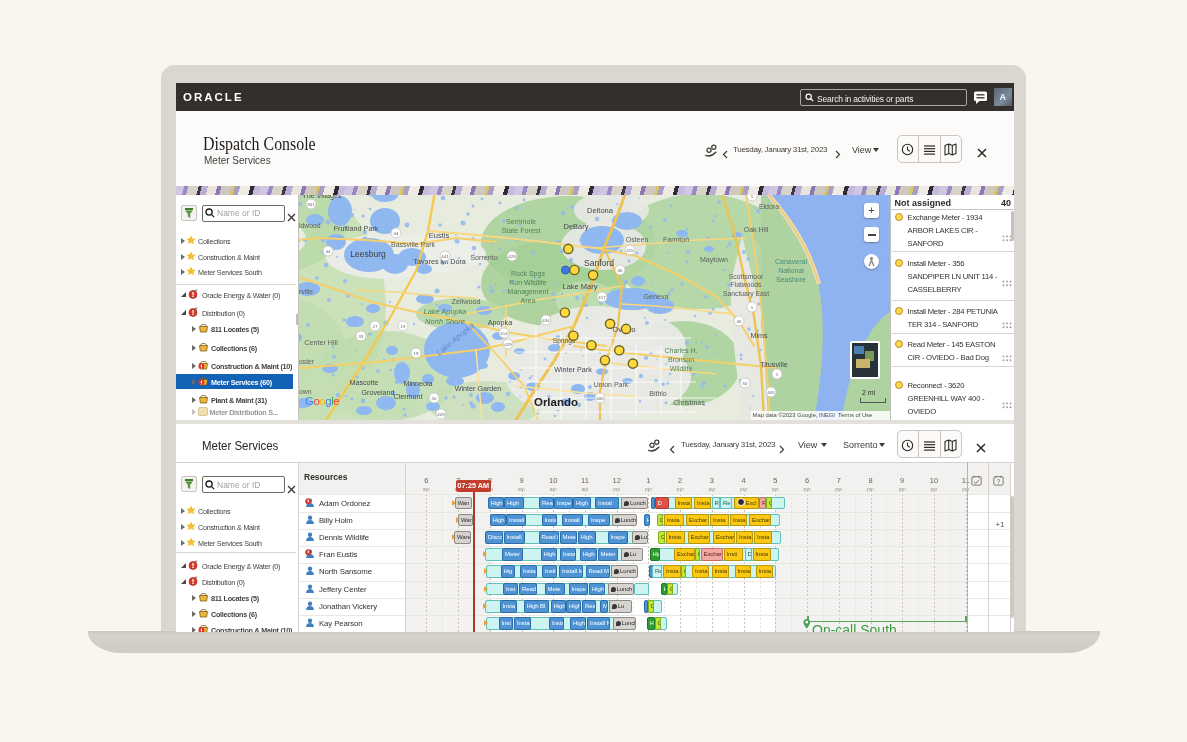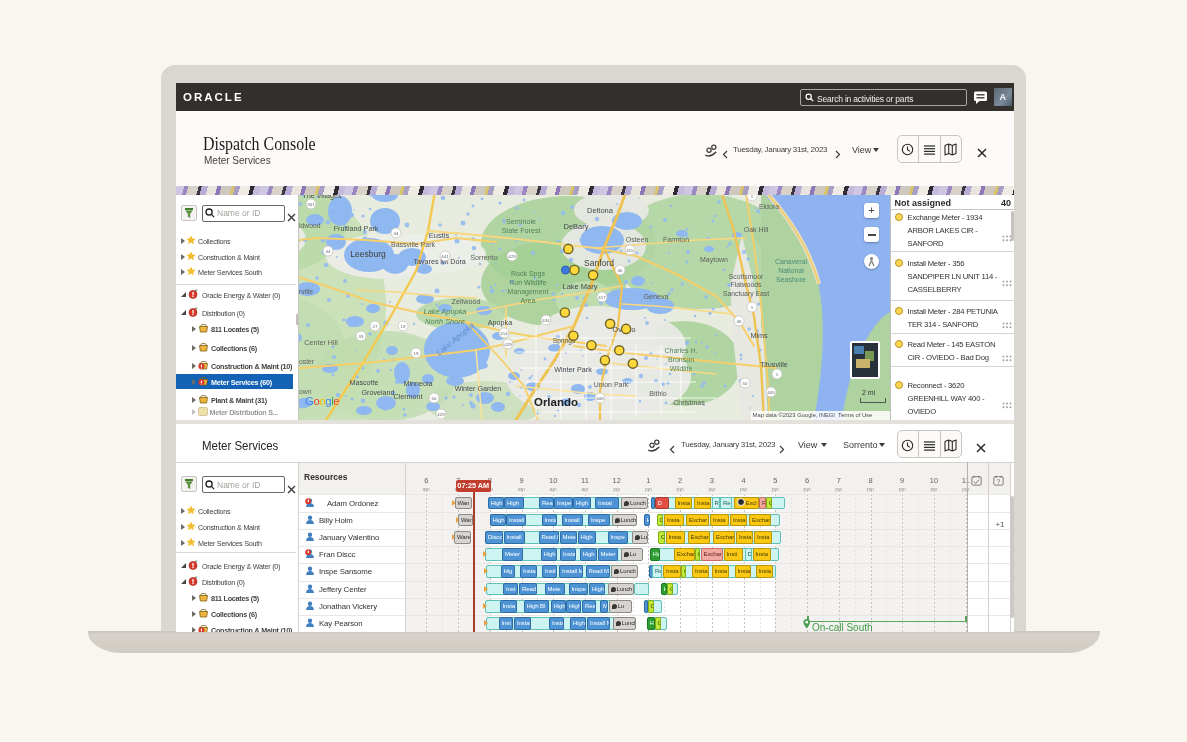--- a/index.html
+++ b/index.html
@@ -919,45 +919,45 @@
   <div class="abs" style="left:814px;top:437px;width:20px;text-align:center;font-size:8px;color:#55524e;">+1</div>
   <div class="abs" style="left:297px;top:408.5px;width:2px;height:140.5px;background:#a63d28;"></div>
   <div class="abs" style="left:280px;top:396.5px;width:34.5px;height:12px;background:#c13d2e;border-radius:2px;color:#fff;font-size:7.3px;font-weight:700;text-align:center;line-height:11.5px;">07:25 AM</div>
   <div class="abs" style="left:631px;top:537.5px;width:159.5px;height:1.5px;background:#58a55c;"></div>
   <div class="abs" style="left:631px;top:533px;width:1.5px;height:6px;background:#58a55c;"></div>
   <div class="abs" style="left:789px;top:533px;width:1.5px;height:6px;background:#58a55c;"></div>
   <svg class="abs" style="left:627px;top:536px;" width="7.5" height="10" viewBox="0 0 9 12">
       <path d="M4.5 0 C2 0 0.5 1.8 0.5 4 C0.5 6.8 4.5 11.5 4.5 11.5 C4.5 11.5 8.5 6.8 8.5 4 C8.5 1.8 7 0 4.5 0 Z" fill="#4d9e50"></path>
       <circle cx="4.5" cy="3.8" r="1.6" fill="#fff"></circle>
     </svg>
-  <div class="abs" style="left:636px;top:539px;font-size:10px;color:#3f9b43;">On-call South</div>
+  <div class="abs" style="left:636px;top:539px;font-size:14px;color:#3f9b43;">On-call South</div>
   <div style="position:absolute;left:129px;top:414.5px;width:100px;height:11px;"><svg width="10" height="10" viewBox="0 0 11 11" style="vertical-align:top">
         <circle cx="5.5" cy="3" r="2.4" fill="#3f7fc0"></circle>
         <path d="M1.2 10 C1.2 6.8 3 5.6 5.5 5.6 C8 5.6 9.8 6.8 9.8 10 Z" fill="#3f7fc0"></path>
         <circle cx="3.5" cy="3.5" r="3.2" fill="#d7382a"></circle>
         <rect x="3" y="1.7" width="1.3" height="2.8" fill="#fff"></rect>
-      </svg><span style="font-size:7.8px;letter-spacing:-0.1px;color:#34322f;vertical-align:top;line-height:11px;margin-left:12px;">Adam Ordonez</span></div>
+      </svg><span style="font-size:7.8px;letter-spacing:-0.1px;color:#34322f;vertical-align:top;line-height:11px;margin-left:4px;">Adam Ordonez</span></div>
 <div style="position:absolute;left:129px;top:431.7px;width:100px;height:11px;"><svg width="10" height="10" viewBox="0 0 11 11" style="vertical-align:top">
         <circle cx="5.5" cy="3" r="2.4" fill="#3f7fc0"></circle>
         <path d="M1.2 10 C1.2 6.8 3 5.6 5.5 5.6 C8 5.6 9.8 6.8 9.8 10 Z" fill="#3f7fc0"></path>
       </svg><span style="font-size:7.8px;letter-spacing:-0.1px;color:#34322f;vertical-align:top;line-height:11px;margin-left:4px;">Billy Holm</span></div>
 <div style="position:absolute;left:129px;top:449.0px;width:100px;height:11px;"><svg width="10" height="10" viewBox="0 0 11 11" style="vertical-align:top">
         <circle cx="5.5" cy="3" r="2.4" fill="#3f7fc0"></circle>
         <path d="M1.2 10 C1.2 6.8 3 5.6 5.5 5.6 C8 5.6 9.8 6.8 9.8 10 Z" fill="#3f7fc0"></path>
-      </svg><span style="font-size:7.8px;letter-spacing:-0.1px;color:#34322f;vertical-align:top;line-height:11px;margin-left:4px;">January Valentino</span></div>
+      </svg><span style="font-size:7.8px;letter-spacing:-0.1px;color:#34322f;vertical-align:top;line-height:11px;margin-left:4px;">Dennis Wildlife</span></div>
 <div style="position:absolute;left:129px;top:466.2px;width:100px;height:11px;"><svg width="10" height="10" viewBox="0 0 11 11" style="vertical-align:top">
         <circle cx="5.5" cy="3" r="2.4" fill="#3f7fc0"></circle>
         <path d="M1.2 10 C1.2 6.8 3 5.6 5.5 5.6 C8 5.6 9.8 6.8 9.8 10 Z" fill="#3f7fc0"></path>
         <circle cx="3.5" cy="3.5" r="3.2" fill="#d7382a"></circle>
         <rect x="3" y="1.7" width="1.3" height="2.8" fill="#fff"></rect>
-      </svg><span style="font-size:7.8px;letter-spacing:-0.1px;color:#34322f;vertical-align:top;line-height:11px;margin-left:4px;">Fran Discc</span></div>
+      </svg><span style="font-size:7.8px;letter-spacing:-0.1px;color:#34322f;vertical-align:top;line-height:11px;margin-left:4px;">Fran Eustis</span></div>
 <div style="position:absolute;left:129px;top:483.4px;width:100px;height:11px;"><svg width="10" height="10" viewBox="0 0 11 11" style="vertical-align:top">
         <circle cx="5.5" cy="3" r="2.4" fill="#3f7fc0"></circle>
         <path d="M1.2 10 C1.2 6.8 3 5.6 5.5 5.6 C8 5.6 9.8 6.8 9.8 10 Z" fill="#3f7fc0"></path>
-      </svg><span style="font-size:7.8px;letter-spacing:-0.1px;color:#34322f;vertical-align:top;line-height:11px;margin-left:4px;">Inspe Sansome</span></div>
+      </svg><span style="font-size:7.8px;letter-spacing:-0.1px;color:#34322f;vertical-align:top;line-height:11px;margin-left:4px;">North Sansome</span></div>
 <div style="position:absolute;left:129px;top:500.7px;width:100px;height:11px;"><svg width="10" height="10" viewBox="0 0 11 11" style="vertical-align:top">
         <circle cx="5.5" cy="3" r="2.4" fill="#3f7fc0"></circle>
         <path d="M1.2 10 C1.2 6.8 3 5.6 5.5 5.6 C8 5.6 9.8 6.8 9.8 10 Z" fill="#3f7fc0"></path>
       </svg><span style="font-size:7.8px;letter-spacing:-0.1px;color:#34322f;vertical-align:top;line-height:11px;margin-left:4px;">Jeffery Center</span></div>
 <div style="position:absolute;left:129px;top:517.9px;width:100px;height:11px;"><svg width="10" height="10" viewBox="0 0 11 11" style="vertical-align:top">
         <circle cx="5.5" cy="3" r="2.4" fill="#3f7fc0"></circle>
         <path d="M1.2 10 C1.2 6.8 3 5.6 5.5 5.6 C8 5.6 9.8 6.8 9.8 10 Z" fill="#3f7fc0"></path>
       </svg><span style="font-size:7.8px;letter-spacing:-0.1px;color:#34322f;vertical-align:top;line-height:11px;margin-left:4px;">Jonathan Vickery</span></div>
 <div style="position:absolute;left:129px;top:535.1px;width:100px;height:11px;"><svg width="10" height="10" viewBox="0 0 11 11" style="vertical-align:top">
         <circle cx="5.5" cy="3" r="2.4" fill="#3f7fc0"></circle>

